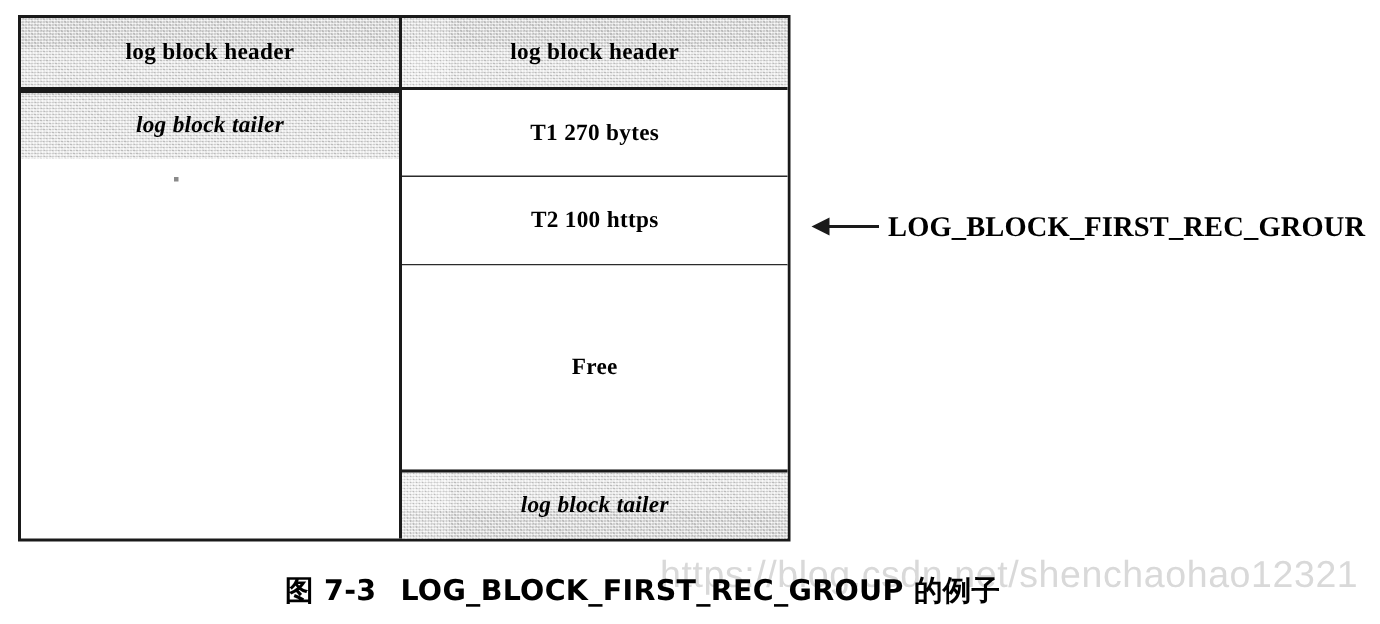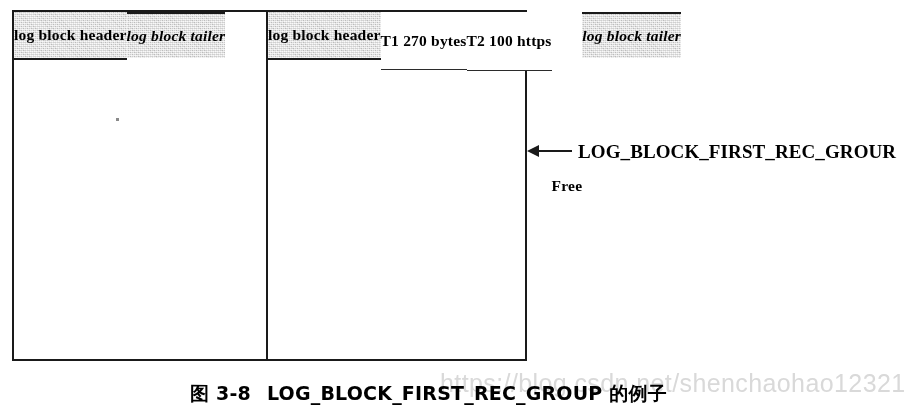--- a/index.html
+++ b/index.html
@@ -38,21 +38,21 @@
     top: 10px;
     width: 515px;
     height: 351px;
     border: 2px solid #1a1a1a;
     box-sizing: border-box;
     display: flex;
     z-index: 2;
   }
   .block-col {
     display: flex;
-    flex-direction: row;
+    flex-direction: column;
     box-sizing: border-box;
   }
   #col-left  { width: 254px; border-right: 2px solid #1a1a1a; }
   #col-right { width: 257px; }
 
   .cell {
     box-sizing: border-box;
     display: flex;
     align-items: center;
     justify-content: center;
@@ -100,20 +100,21 @@
 
   
   #callout {
     position: absolute;
     left: 527px;
     top: 137px;
     height: 28px;
     display: flex;
     align-items: center;
     z-index: 4;
+    padding-left: 14px;
   }
   #arrow-head {
     width: 0;
     height: 0;
     border-top: 6px solid transparent;
     border-bottom: 6px solid transparent;
     border-right: 12px solid #1a1a1a;
     flex: 0 0 auto;
   }
   #arrow-shaft {
@@ -170,14 +171,14 @@
 
 <div id="callout">
   <span id="arrow-head"></span>
   <span id="arrow-shaft"></span>
   <span id="callout-label">LOG_BLOCK_FIRST_REC_GROUR</span>
 </div>
 
 <div id="watermark">https://blog.csdn.net/shenchaohao12321</div>
 
 <div id="caption">
-  <span class="fig-num cjk">图 3-8</span><span class="cjk">LOG_BLOCK_FIRST_REC_GROUP 的例子</span>
+  <span class="fig-num cjk">图 7-3</span><span class="cjk">LOG_BLOCK_FIRST_REC_GROUP 的例子</span>
 </div>
 
 </body></html>

